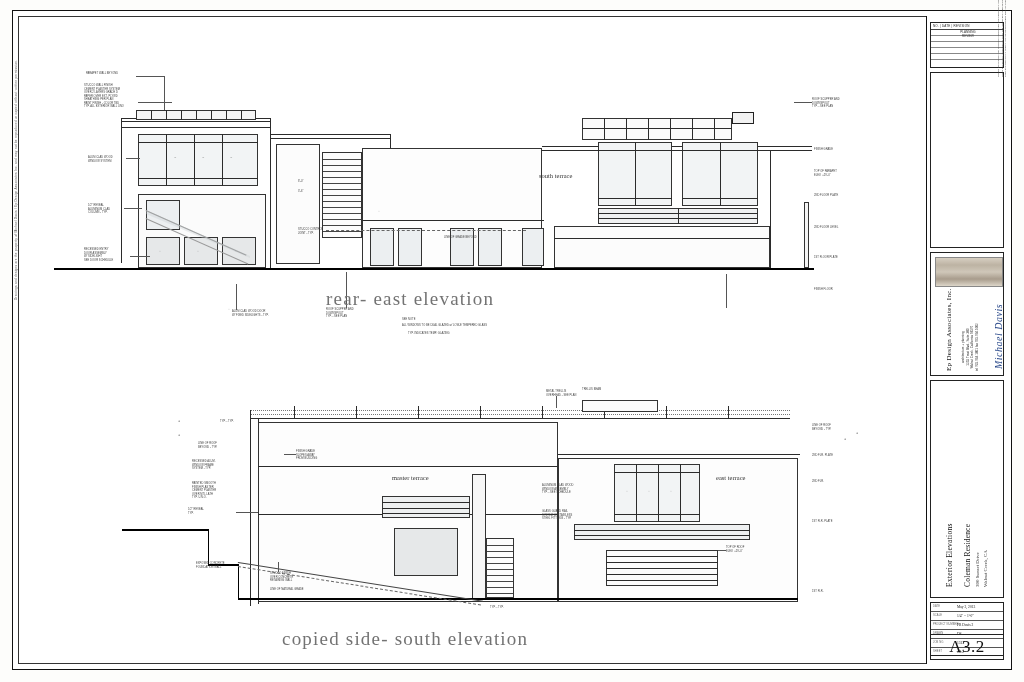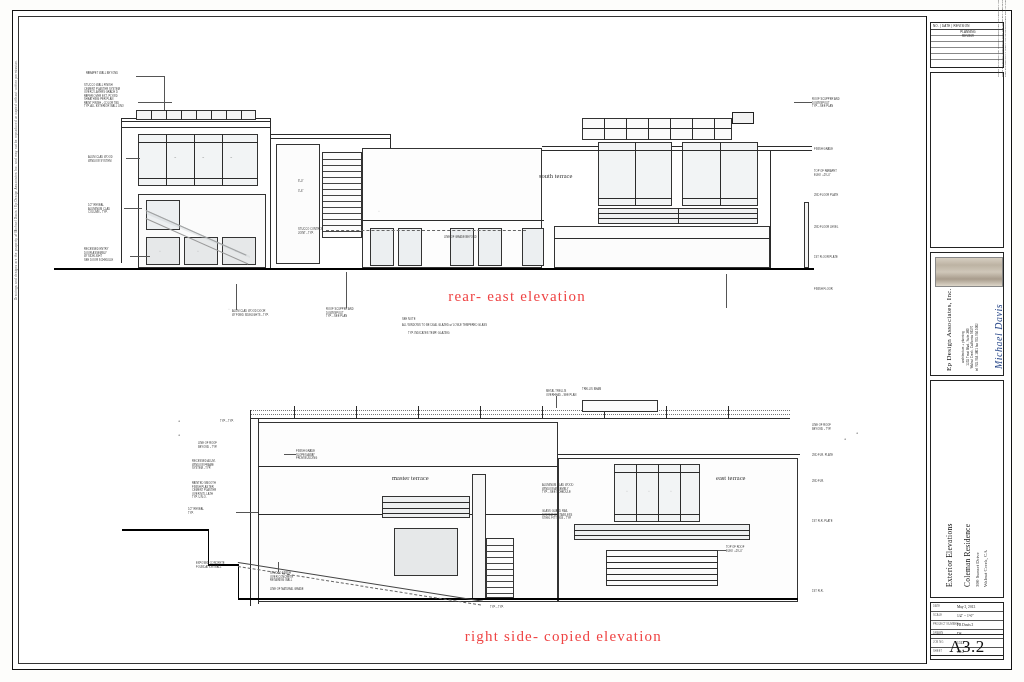--- a/index.html
+++ b/index.html
@@ -66,25 +66,25 @@
   .elev {
     position: absolute;
   }
   .ground-line {
     position: absolute;
     background: #000;
     height: 2.2px;
   }
   .title-cap {
     position: absolute;
-    text-align: right;
-    font-family: "Liberation Serif", serif;
-    font-size: 15px;
+    text-align: left;
+    font-family: "Liberation Serif", serif;
+    font-size: 19px;
     letter-spacing: 1.2px;
-    color: #ef4444;
+    color: #737373;
     white-space: nowrap;
   }
 
   
   .ln {
     position: absolute;
     background: #2b2b2b;
   }
   .h1 { height: 0.6px; }
   .v1 { width: 0.6px; }
@@ -599,21 +599,21 @@
       <div class="note" style="left:786px;top:62px;">LINE OF ROOF
 BEYOND - TYP.</div>
       <div class="note" style="left:818px;top:76px;color:#222;">✦</div>
       <div class="note" style="left:830px;top:70px;color:#222;">✦</div>
       <div class="note" style="left:786px;top:92px;">2ND FLR. PLATE</div>
       <div class="note" style="left:786px;top:118px;">2ND FLR.</div>
       <div class="note" style="left:786px;top:158px;">1ST FLR. PLATE</div>
       <div class="note" style="left:786px;top:228px;">1ST FLR.</div>
       <div class="note" style="left:464px;top:244px;">TYP. - TYP.</div>
 
-      <div class="title-cap" style="left:256px;top:266px;width:380px;">right  side-  copied  elevation</div>
+      <div class="title-cap" style="left:256px;top:266px;width:380px;">copied  side-  south  elevation</div>
     </div>
 
   </div>
 
   <div class="titleblock">
 
     <div class="tb-cell" style="top:6px;height:46px;">
       <div class="rev-head">NO. | DATE | REVISION</div>
       <div class="rev-row"></div>
       <div class="rev-row"></div>

